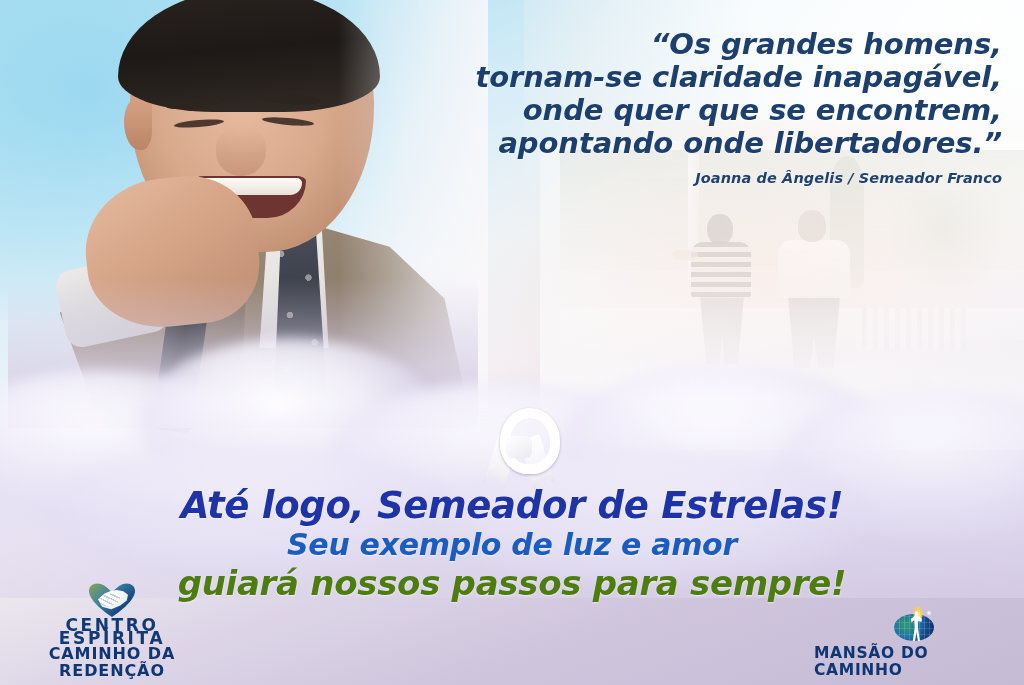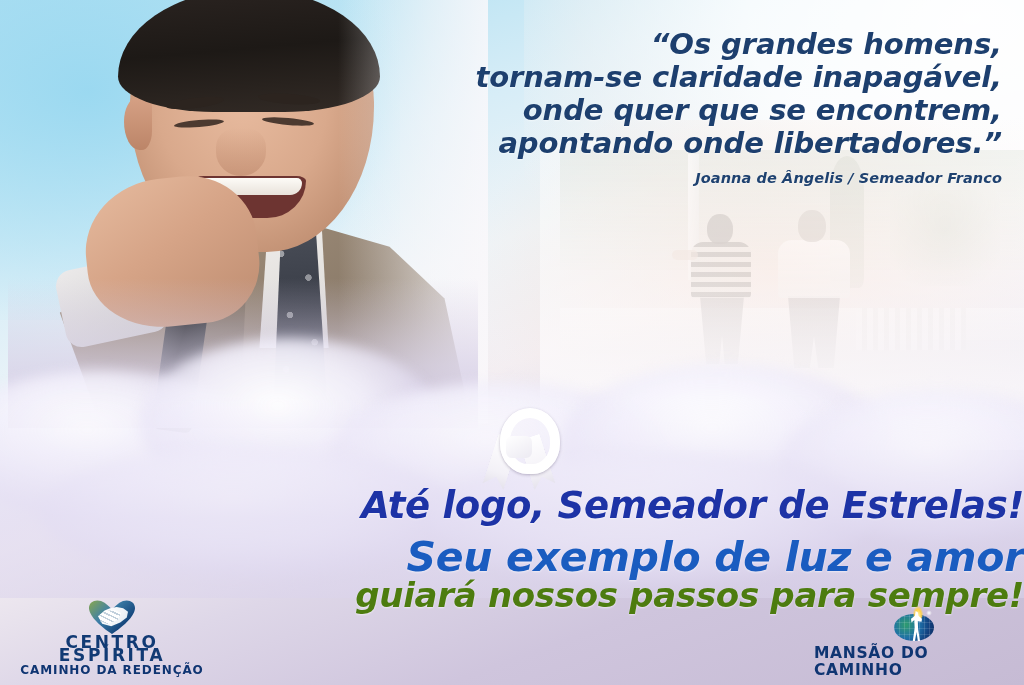--- a/index.html
+++ b/index.html
@@ -368,24 +368,23 @@
     left: 0; right: 0; top: 486px;
     text-align: center;
     font-style: italic;
     font-weight: bold;
     letter-spacing: -0.3px;
   }
   .headline .hl {
     display: block;
     white-space: nowrap;
     text-shadow: 0 1px 2px rgba(255,255,255,0.55);
-    text-align: right;
   }
   .hl-1 { font-size: 37px; line-height: 40px; color: #1d33a6; }
-  .hl-2 { font-size: 41px; line-height: 38px; color: #1a5cc0; margin-top: 12px; }
+  .hl-2 { font-size: 30px; line-height: 38px; color: #1a5cc0; }
   .hl-3 { font-size: 34px; line-height: 38px; color: #4d7c0f; }
 
   
   .logo-left  { position: absolute; left: 12px;  bottom: 6px; width: 200px; text-align: center; }
   .logo-right { position: absolute; right: 10px; bottom: 6px; width: 200px; text-align: left; }
 
   .cer-mark { width: 46px; height: 34px; margin: 0 auto 2px; position: relative; }
   .cer-heart {
     position: absolute; inset: 0;
     background: linear-gradient(135deg, #8aa84e 0%, #3d7fa8 38%, #17497f 72%, #0e3464 100%);
@@ -425,21 +424,21 @@
   .mdc-spark {
     position: absolute; left: 35px; top: 3px; width: 6px; height: 6px;
     background: radial-gradient(circle, #ffffff 0%, rgba(255,255,255,0) 70%);
   }
 
   .logo-line1 {
     font-size: 17px; font-weight: bold; color: #113a74;
     letter-spacing: 2.6px; line-height: 13px;
   }
   .logo-line2 {
-    font-size: 12px; font-weight: bold; color: #0f3572;
+    font-size: 16px; font-weight: bold; color: #0f3572;
     letter-spacing: 0.9px; line-height: 17px;
   }
   .logo-right .logo-line2 { font-size: 15.5px; letter-spacing: 0.7px; }
 </style>
 </head>
 <body>
 
 <div id="poster">
 
   <div class="bg-base"></div>

